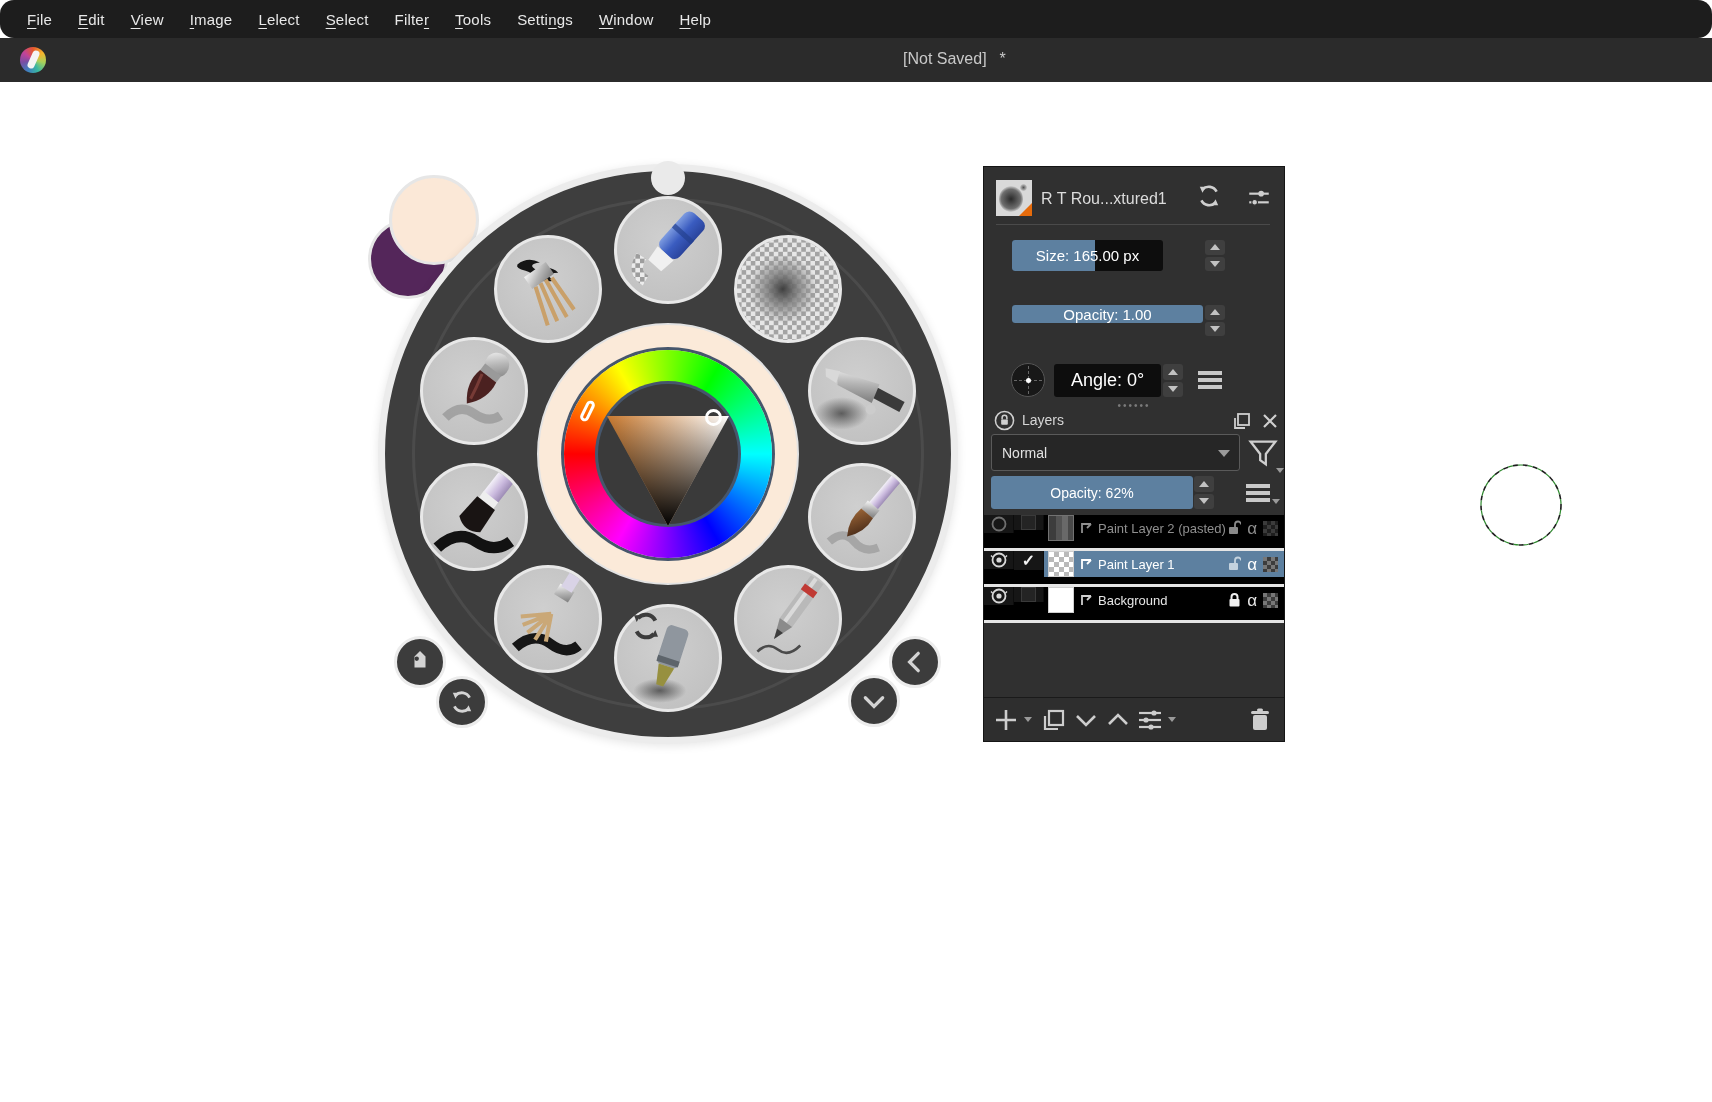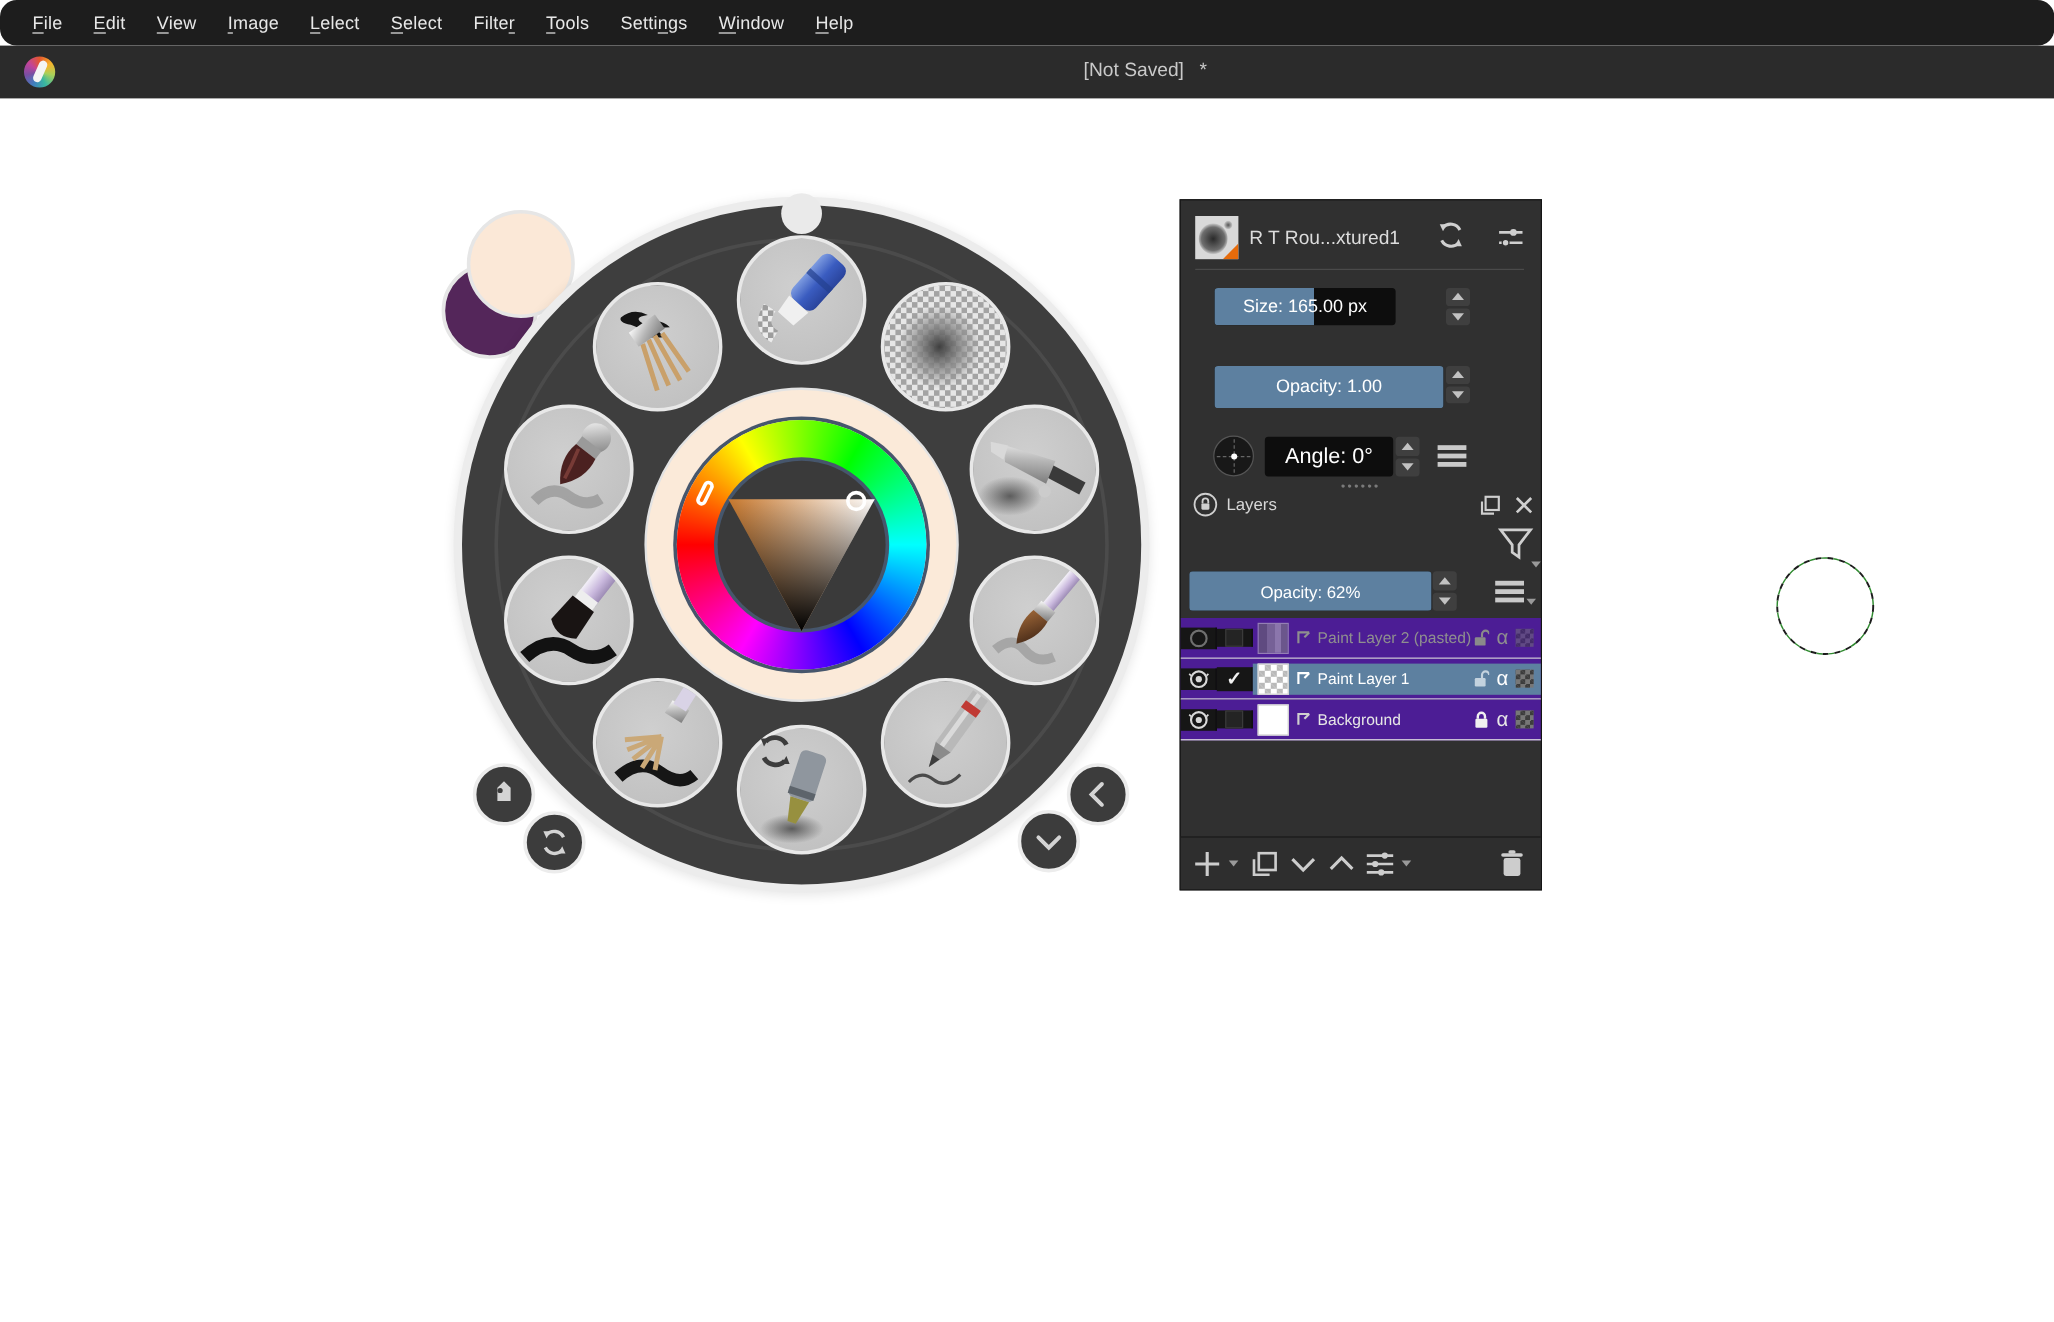--- a/index.html
+++ b/index.html
@@ -81,21 +81,21 @@
           display:flex;align-items:center;justify-content:center;box-sizing:border-box;}
   .slider .fill{position:absolute;left:0;top:0;bottom:0;background:#5d80a0;}
   .slider .lbl{position:relative;color:#fff;font-size:15px;white-space:nowrap;}
   .spin{position:absolute;width:20px;display:flex;flex-direction:column;gap:2px;}
   .spin .sb{flex:1;background:#3f3f3f;border-radius:3px;display:flex;align-items:center;justify-content:center;}
   .tri-up{width:0;height:0;border-left:5px solid transparent;border-right:5px solid transparent;border-bottom:6px solid #c2c2c2;}
   .tri-dn{width:0;height:0;border-left:5px solid transparent;border-right:5px solid transparent;border-top:6px solid #c2c2c2;}
 
   .size-slider{position:absolute;left:28px;top:73px;width:151px;height:31px;}
   .size-spin{left:221px;top:73px;height:31px;}
-  .op-slider{position:absolute;left:28px;top:138px;width:191px;height:35px;}
+  .op-slider{position:absolute;left:28px;top:138px;width:191px;height:18px;}
   .op-spin{left:221px;top:138px;height:31px;}
 
   .angle-dial{position:absolute;left:27px;top:196px;width:34px;height:34px;border-radius:50%;
         background:#181818;border:1px solid #555;box-sizing:border-box;}
   .angle-dial .h{position:absolute;left:2px;right:2px;top:50%;height:0;border-top:1px dashed #666;}
   .angle-dial .v{position:absolute;top:2px;bottom:2px;left:50%;width:0;border-left:1px dashed #666;}
   .angle-dial .c{position:absolute;left:50%;top:50%;width:5px;height:5px;margin:-2.5px;border-radius:50%;background:#fff;}
   .angle-input{position:absolute;left:70px;top:197px;width:107px;height:33px;background:#0d0d0d;
         border-radius:3px;display:flex;align-items:center;justify-content:center;color:#fff;font-size:18px;}
   .angle-spin{left:179px;top:197px;height:33px;}
@@ -118,21 +118,21 @@
         border-left:6px solid transparent;border-right:6px solid transparent;border-top:7px solid #9a9a9a;}
   .funnel-btn{position:absolute;left:262px;top:270px;width:34px;height:32px;}
   .caret{width:0;height:0;border-left:4px solid transparent;border-right:4px solid transparent;border-top:5px solid #9a9a9a;}
 
   .ly-op{position:absolute;left:7px;top:309px;width:202px;height:33px;}
   .ly-op .lbl{font-size:14px;}
   .ly-op-spin{left:210px;top:309px;height:33px;}
   .ly-menu{position:absolute;left:262px;top:314px;}
 
   .rows{position:absolute;left:0;right:0;top:348px;background:#1b1b1b;}
-  .lrow{position:relative;height:33px;border-bottom:1px solid #e5e5e5;display:flex;align-items:center;background:#4c1d95;}
+  .lrow{position:relative;height:33px;border-bottom:3px solid #e5e5e5;display:flex;align-items:flex-start;background:#000000;}
   .cell-eye,.cell-chk{width:29px;display:flex;align-items:center;justify-content:center;
         background:#161616;border-right:1px solid #0c0c0c;}
   .row-rest{flex:1;display:flex;align-items:center;position:relative;padding-left:4px;}
   .lrow.selected .row-rest{background:#5d80a0;}
   .lthumb{width:26px;height:26px;border:1px solid #cfcfcf;box-sizing:border-box;margin-right:6px;}
   .thumb-checker{background:#fff;background-image:
       linear-gradient(45deg,#b9b9b9 25%,transparent 25%,transparent 75%,#b9b9b9 75%),
       linear-gradient(45deg,#b9b9b9 25%,transparent 25%,transparent 75%,#b9b9b9 75%);
       background-size:10px 10px;background-position:0 0,5px 5px;}
   .thumb-grad{background:linear-gradient(90deg,#6f6f6f 0 30%,#9a9a9a 30% 55%,#bfbfbf 55% 78%,#858585 78%);}
@@ -479,20 +479,24 @@
           <polyline points="3,7 3,17 13,17" stroke="#cfcfcf" stroke-width="1.8" fill="none"></polyline>
         </svg>
     </span>
     <span class="ly-close">
       <svg viewBox="0 0 20 20">
           <path d="M4 4 L16 16 M16 4 L4 16" stroke="#cfcfcf" stroke-width="2.2"></path>
         </svg>
     </span>
   </div>
 
+  <div class="combobox">
+    <span class="cb-lbl">Normal</span>
+    <span class="cb-ar"></span>
+  </div>
   <div class="funnel-btn">
     <svg viewBox="0 0 30 30">
         <path d="M4 4 h22 l-8.5 11 v9 l-5,-3.5 v-5.5 z" stroke="#cfcfcf" stroke-width="2" fill="none"></path>
       </svg>
     <span class="caret" style="position:absolute;right:-4px;bottom:-4px;"></span>
   </div>
 
   <div class="slider ly-op">
     <span class="fill" style="width: 100%;"></span>
     <span class="lbl">Opacity:  62%</span>

